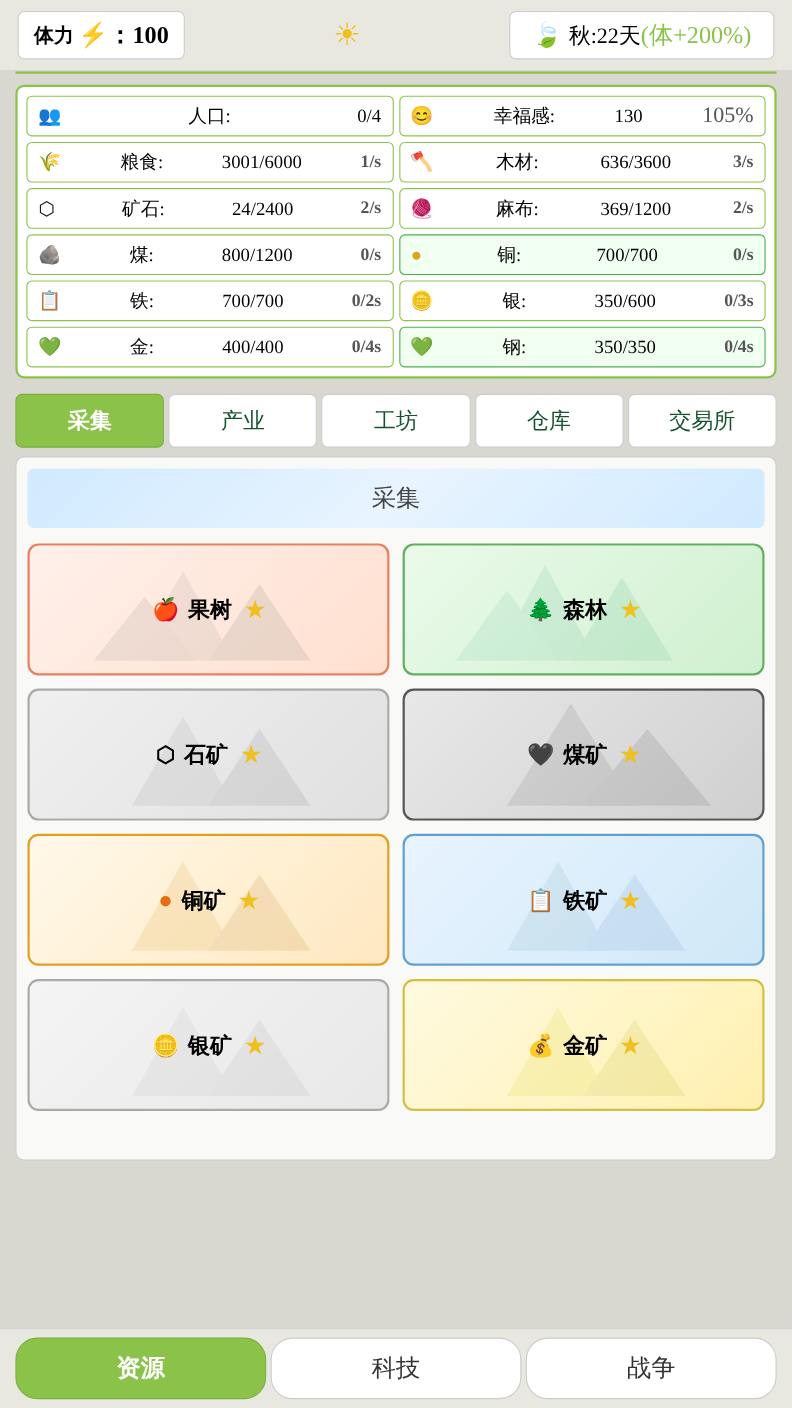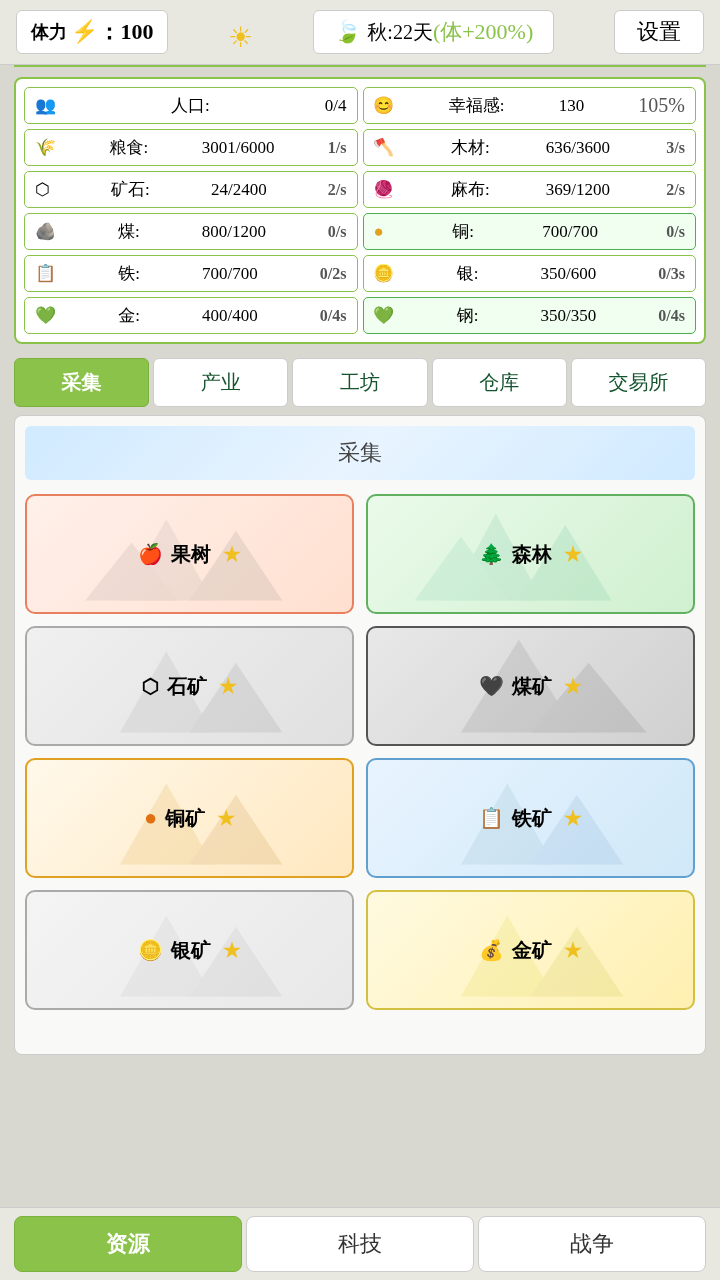--- a/index.html
+++ b/index.html
@@ -8,21 +8,21 @@
       height: 1280px;
       background: #d8d8d0;
       font-family: 'SimSun', 'STSong', serif;
       overflow: hidden;
       position: relative;
     }
 
     
     .top-bar {
       display: flex;
-      align-items: flex-end;
+      align-items: center;
       justify-content: space-between;
       padding: 10px 16px;
       background: #e8e8e0;
       border-bottom: 1px solid #ccc;
     }
     .stamina-box {
       display: flex;
       align-items: center;
       background: white;
       border: 1px solid #ccc;
@@ -172,21 +172,21 @@
       background: #e8e8e0;
       border-top: 1px solid #ccc;
     }
     .nav-btn {
       flex: 1;
       padding: 12px 0;
       text-align: center;
       font-size: 22px;
       background: white;
       border: 1px solid #ccc;
-      border-radius: 8px;
+      border-radius: 20px;
       cursor: pointer;
       color: #333;
     }
     .nav-btn.active {
       background: #8bc34a;
       color: white;
       border-color: #7ab03e;
       font-weight: bold;
     }
 
@@ -216,21 +216,20 @@
     <span>100</span>
   </div>
   <div style="display:flex;align-items:center;gap:8px;">
     <span style="font-size:28px;color:#f0c020;">☀</span>
   </div>
   <div class="season-box">
     <span class="season-icon">🍃</span>
     <span>秋:22天</span>
     <span class="season-bonus">(体+200%)</span>
   </div>
-  <button class="settings-btn">设置</button>
 </div>
 
 <div style="height:2px;background:#8bc34a;margin:0 14px;"></div>
 
 <div class="resource-panel">
   <div class="res-grid">
 
     <div class="res-row">
       <span>👥</span>
       <span>人口:</span>

